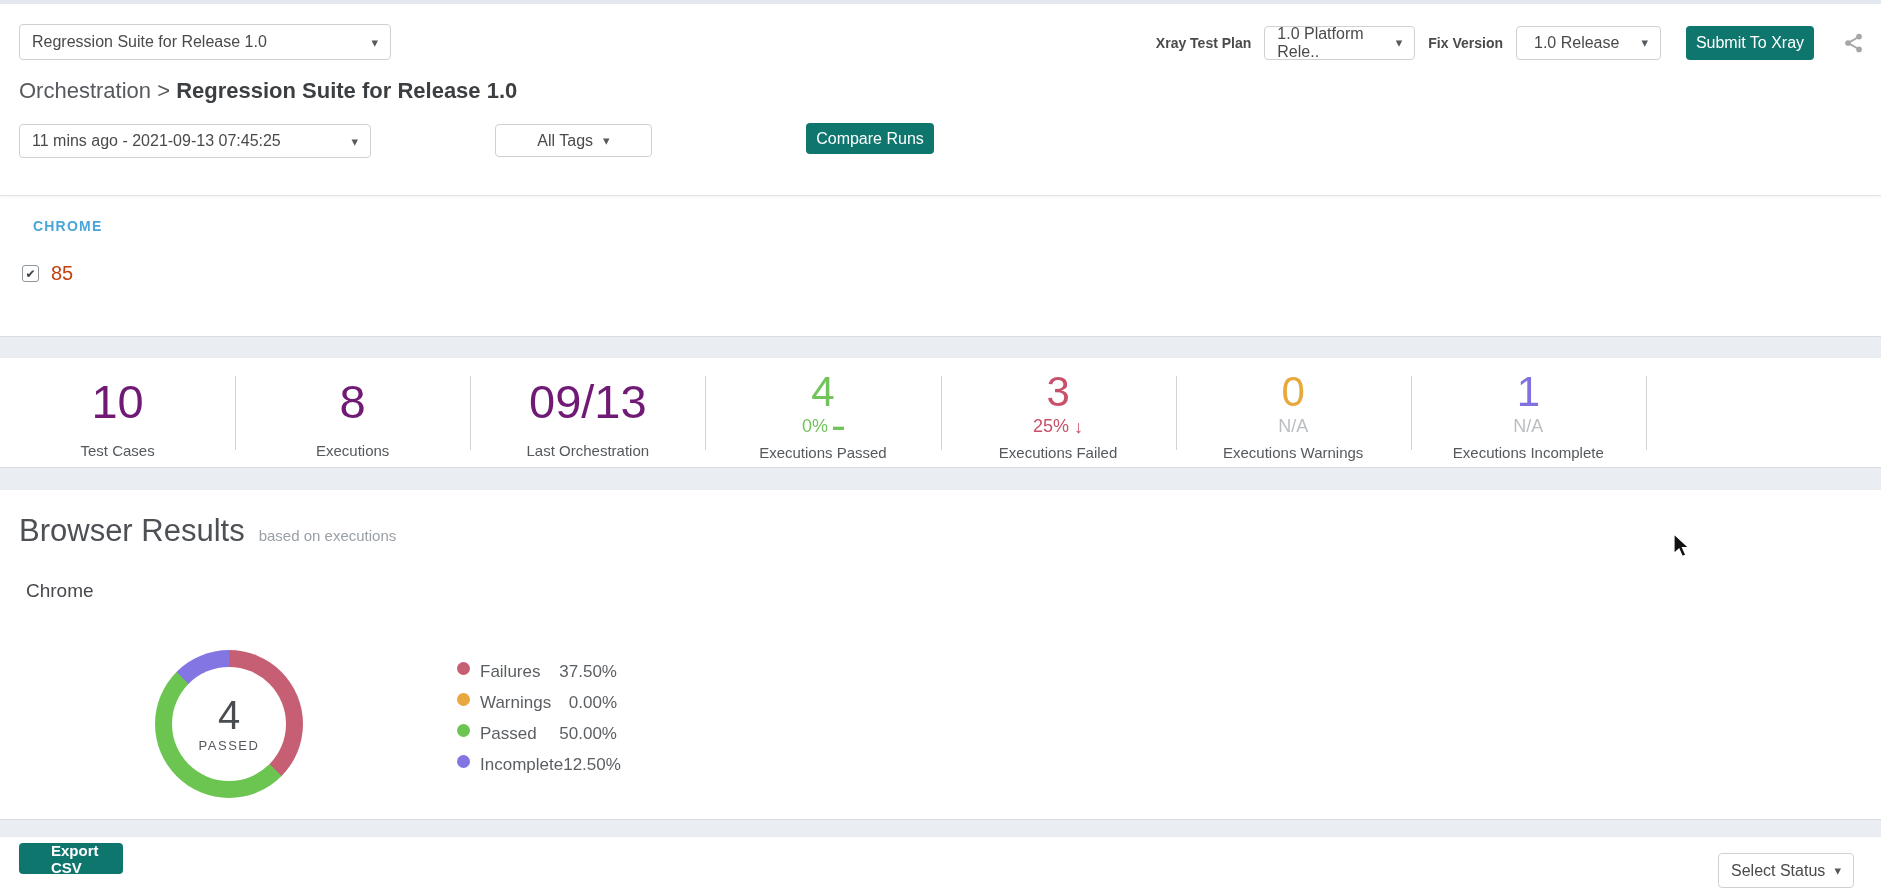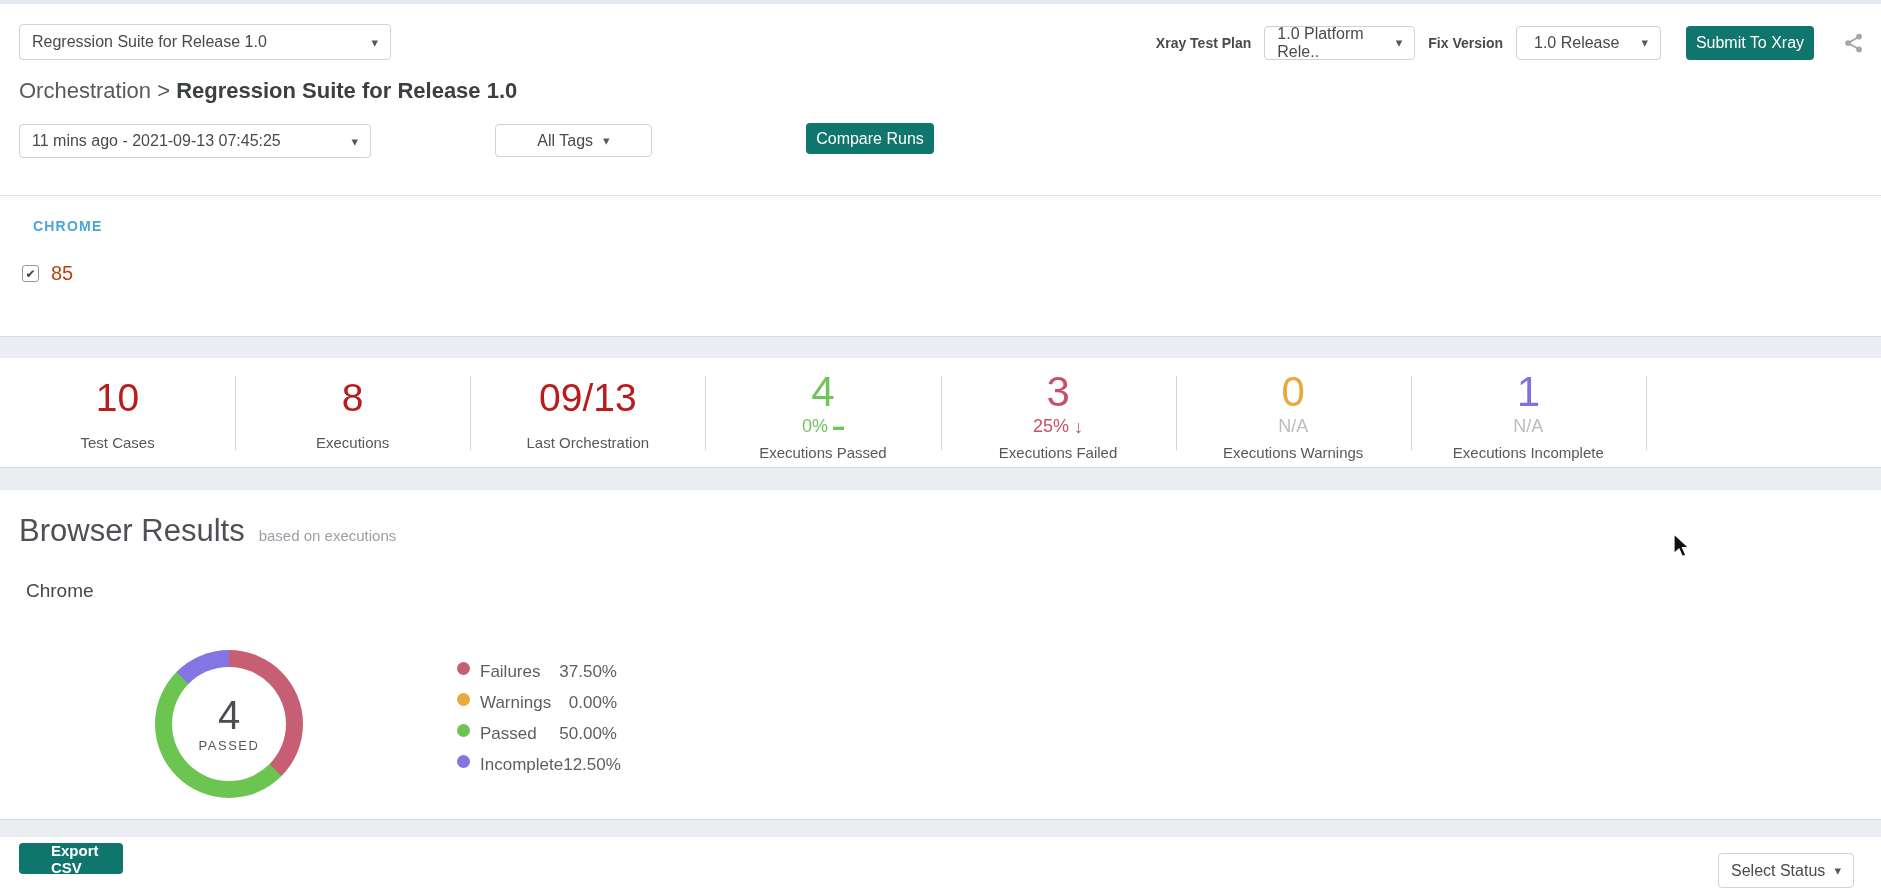--- a/index.html
+++ b/index.html
@@ -60,21 +60,21 @@
                border-top:1px solid #d8dce1; border-bottom:1px solid #e8ebee; }
   .band1 { top:336px; height:22px; }
   .band2 { top:467px; height:23px; }
   .band3 { top:819px; height:18px; }
 
   
   .stats { left:0; top:358px; width:100%; height:109px; background:#fff; display:flex; }
   .stat-col { width:12.5%; display:flex; flex-direction:column; align-items:center; }
   .stat-divider { top:376px; width:1px; height:74px; background:#d3d3d5; }
   .stat-col.big { padding-top:20px; }
-  .stat-col.big .stat-value { font-size:39px; color:#b91c1c; line-height:1; }
+  .stat-col.big .stat-value { font-size:47px; color:#701a75; line-height:1; }
   .stat-col.big .stat-label { margin-top:17px; }
   .stat-col.time { padding-top:33px; }
   .stat-col.time .stat-value { font-size:19px; color:#46494d; }
   .stat-col.time .stat-label { margin-top:17px; }
   .stat-col.colored { padding-top:13px; }
   .stat-col.colored .stat-value { font-size:42px; line-height:1; }
   .stat-sub { margin-top:3px; font-size:18px; display:flex; align-items:center; gap:5px; }
   .stat-col.colored .stat-label { margin-top:7px; }
   .stat-label { font-size:15px; color:#55595d; }
   .trend-flat { font-size:11px; line-height:1; }

